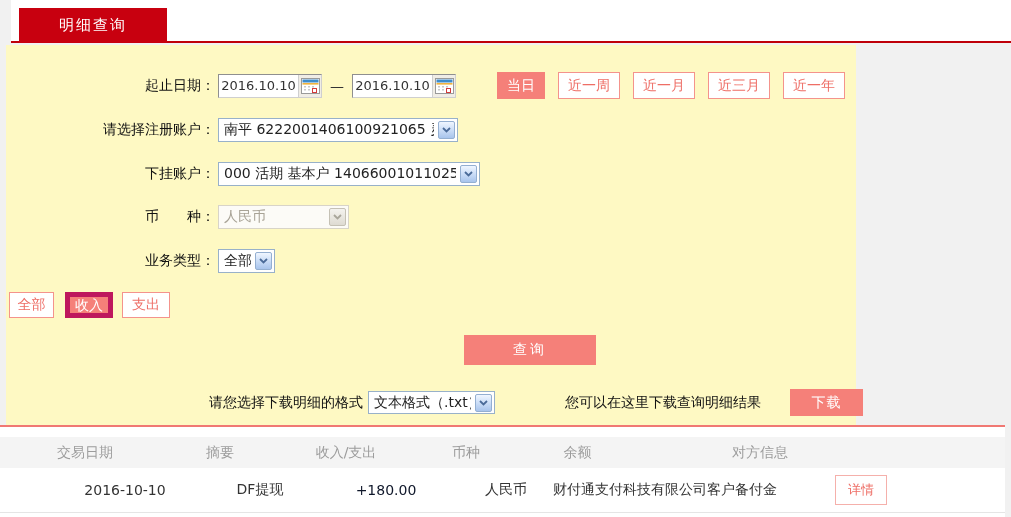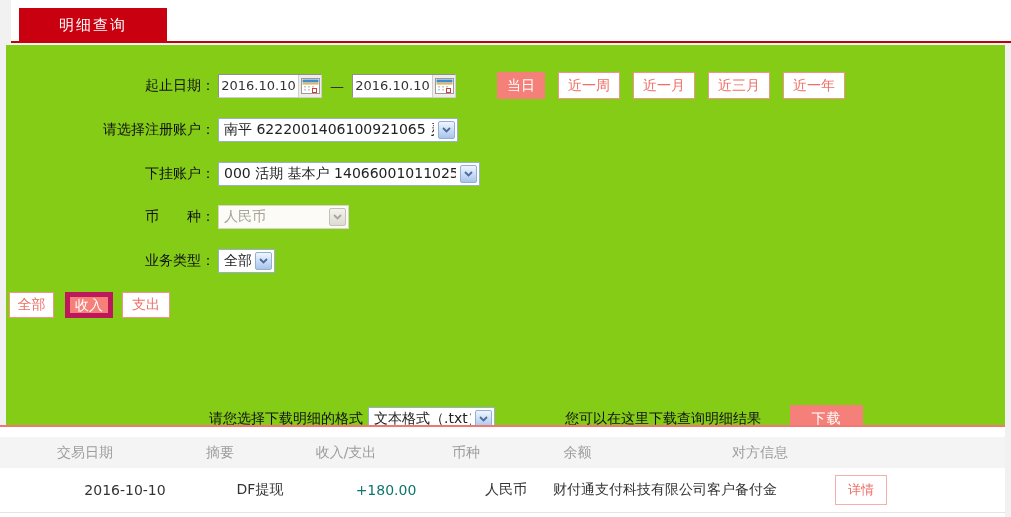--- a/index.html
+++ b/index.html
@@ -13,30 +13,30 @@
   .top-band {
     position:absolute; top:0; left:11px; width:1005px; height:43px;
     background:#fff; border-bottom:2px solid #bf000a;
   }
   .tab {
     position:absolute; left:8px; top:8px; width:148px; height:35px;
     background:#c8000f; color:#fff; font-size:15px; letter-spacing:2px;
     display:flex; align-items:center; justify-content:center; cursor:pointer;
   }
   
-  .panel { position:absolute; top:45px; left:6px; width:999px; height:380px; background:#84cc16; }
+  .panel { position:absolute; top:45px; left:6px; width:850px; height:380px; background:#fef9c3; }
   .form-row { position:absolute; left:0; width:100%; display:flex; align-items:center; }
   .row-date     { top:27px;  height:27px; }
   .row-account  { top:72px;  height:25px; }
   .row-sub      { top:116px; height:25px; }
   .row-currency { top:159px; height:25px; }
   .row-biz      { top:203px; height:25px; }
   .row-flow     { top:246px; height:27px; }
   .row-query    { top:290px; height:30px; }
-  .row-download { top:360px; height:28px; position:absolute;padding-left:45px; }
+  .row-download { top:344px; height:28px; position:absolute;padding-left:45px; }
   .label { flex:none; width:209px; text-align:right; font-size:14px; color:#111; }
   
   .date-input {
     flex:none; margin-left:3px; width:104px; height:24px; background:#fff;
     border:1px solid; border-color:#8f8f8f #cfcfcf #cfcfcf #8f8f8f;
     display:inline-flex; align-items:center; cursor:text;
   }
   .date-value { flex:1; text-align:center; font-size:13px; color:#333; }
   .cal-btn {
     flex:none; width:23px; height:22px; display:flex; align-items:center; justify-content:center;
@@ -92,21 +92,21 @@
     position:absolute; top:425px; left:0; width:1005px; height:103px;
     background:#fff; border-top:2px solid #f07873;
   }
   .thead { margin-top:10px; height:31px; display:flex; align-items:center; background:#f4f4f4; }
   .trow  { height:45px; display:flex; align-items:center; border-bottom:1px solid #e5e5e5; background:#fff;padding-left:40px; }
   .col { flex:none; text-align:center; font-size:14px; }
   .c1{width:170px;} .c2{width:100px;} .c3{width:152px;} .c4{width:88px;}
   .c5{width:135px;} .c6{width:230px;} .c7{width:130px; display:flex; justify-content:center;}
   .thead .col { color:#9c9c9c; }
   .trow .col { color:#333; }
-  .trow .amount { color:#0f766e; }
+  .trow .amount { color:#0f172a; }
   .detail-btn {
     background:#fff; border:1px solid #f5b0ab; color:#ee6e66; font-family:inherit;
     font-size:13px; padding:5px 12px; cursor:pointer; transform:translateX(16px);
   }
 </style>
 </head>
 <body>
 
 <div class="page">
 
@@ -209,20 +209,23 @@
         </span>
       </span>
     </div>
 
     <div class="form-row row-flow">
       <button class="fbtn outline flow-all">全部</button>
       <button class="fbtn solid flow-in">收入</button>
       <button class="fbtn outline flow-out">支出</button>
     </div>
 
+    <div class="form-row row-query">
+      <button class="query-btn">查询</button>
+    </div>
 
     <div class="form-row row-download">
       <span class="dl-label">请您选择下载明细的格式</span>
       <span class="select dl-select">
         <span class="select-value">文本格式（.txt）</span>
         <span class="select-arrow">
           <svg width="9" height="6" viewBox="0 0 9 6">
               <path d="M1 1 L4.5 4.5 L8 1" stroke="#4b6b99" stroke-width="1.8" fill="none"></path>
             </svg>
         </span>

